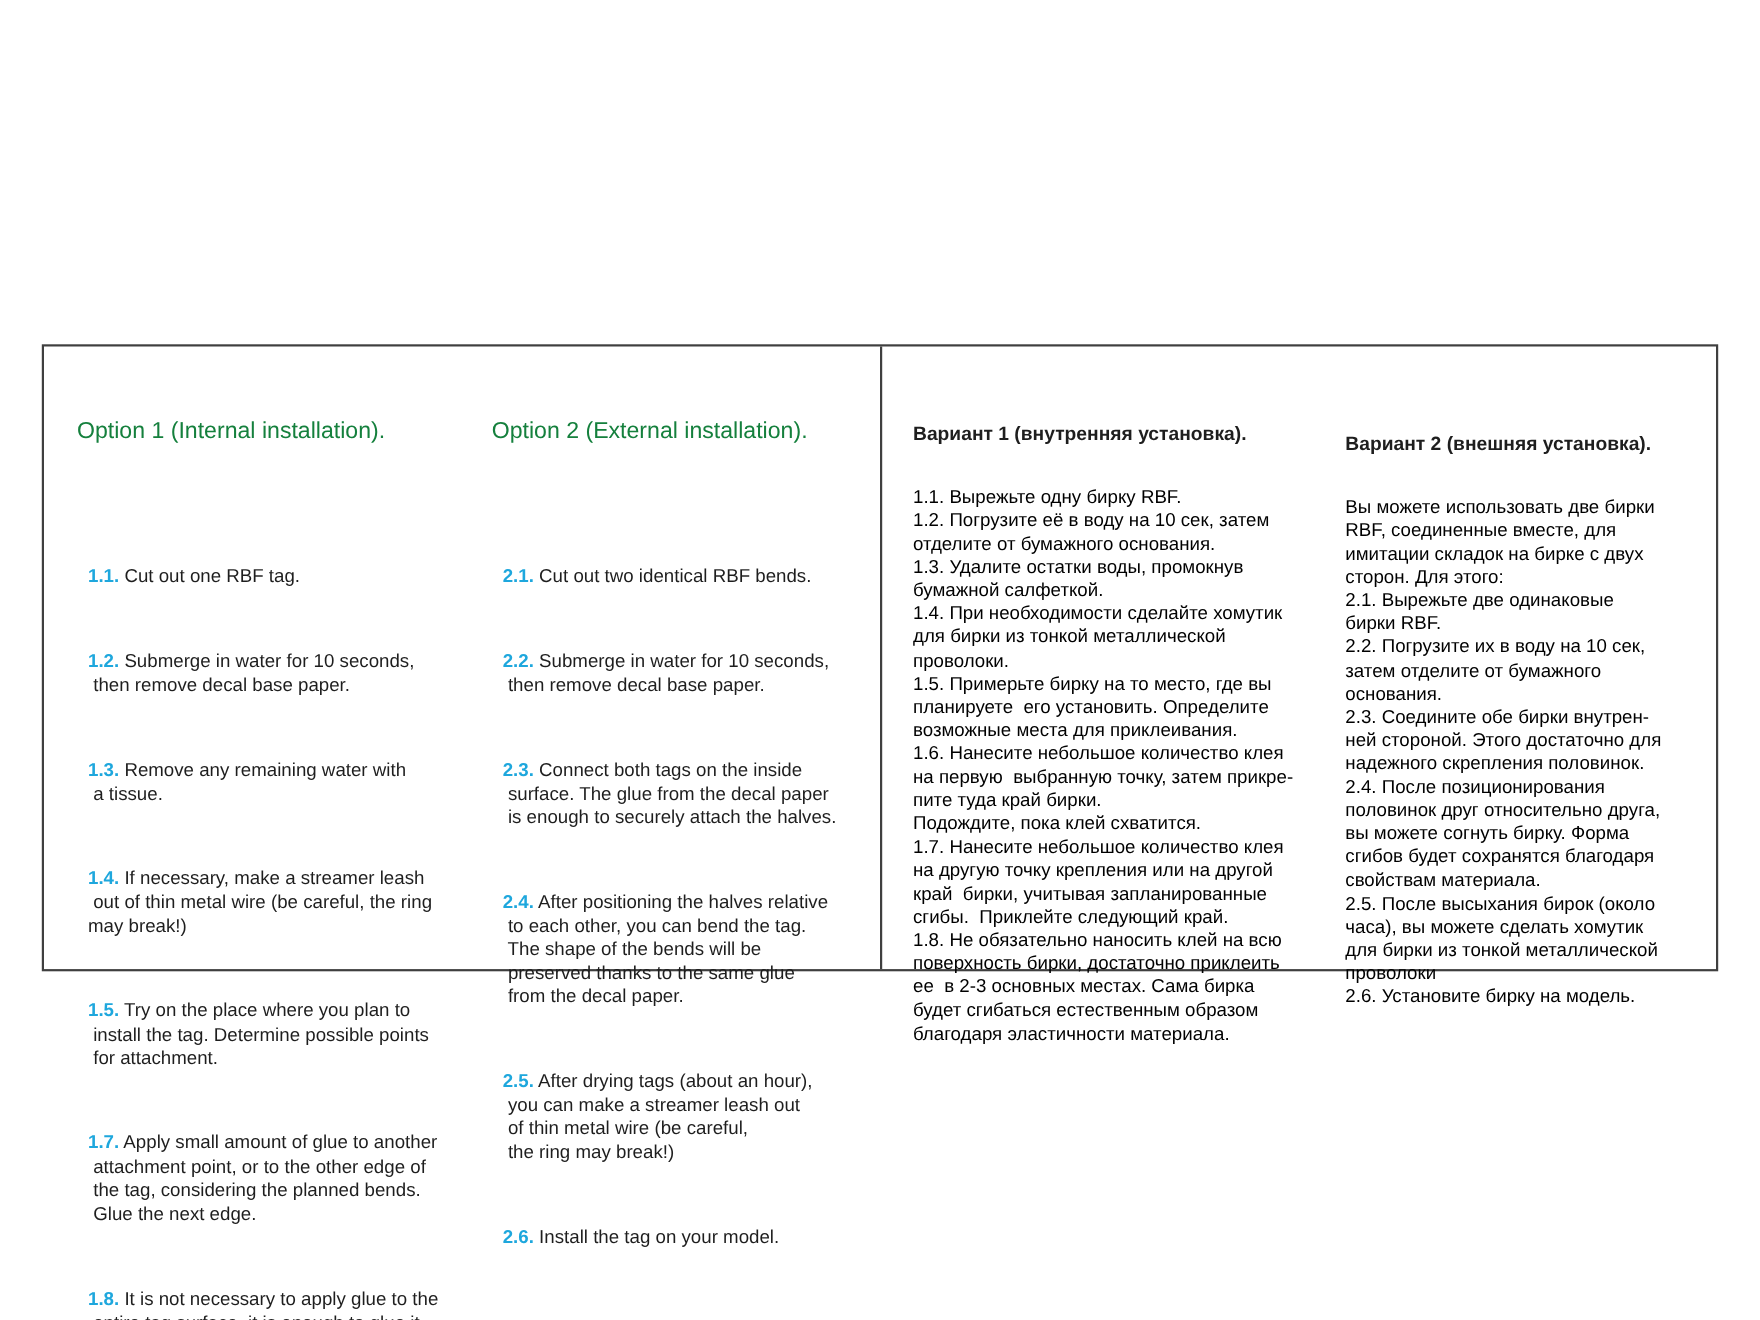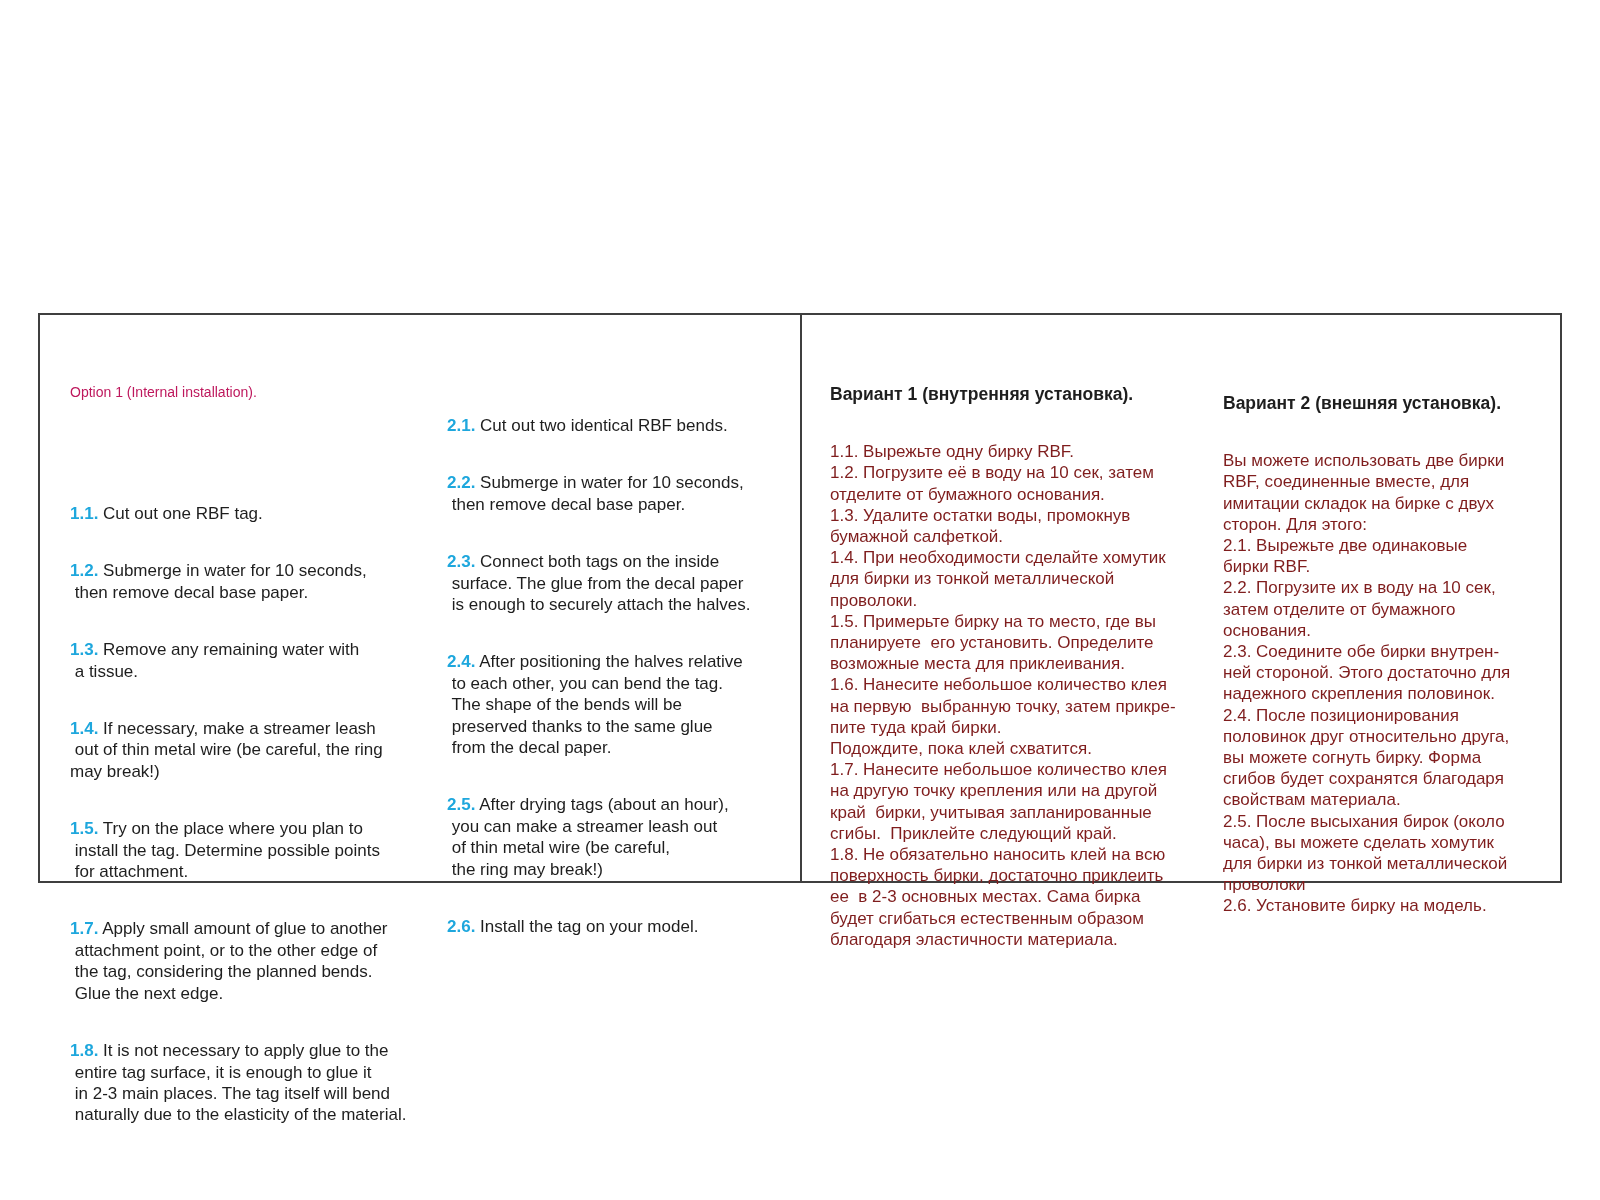--- a/index.html
+++ b/index.html
@@ -33,27 +33,27 @@
   }
   .col {
     position: absolute;
     white-space: pre;
   }
   
   .col-en-1 { left: 30px;  top: 28px; }
   .col-en-2 { left: 407px; top: 28px; }
   .en-heading {
     margin: 0 0 26px 0;
-    font-size: 14px;
+    font-size: 21px;
     font-weight: 400;
     line-height: 26px;
-    color: #be185d;
+    color: #15803d;
   }
   .step {
-    margin: 0;
+    margin: 10px;
     font-size: 17px;
     line-height: 21.4px;
     white-space: pre;
   }
   .step-num {
     color: #1ea7dd;
     font-weight: 700;
   }
   
   .col-ru-1 { left: 790px;  top: 33px; }
@@ -63,21 +63,21 @@
     font-size: 17.5px;
     font-weight: 700;
     line-height: 21.2px;
     color: #1e1e1e;
   }
   .ru-body {
     margin: 0;
     font-size: 17px;
     line-height: 21.2px;
     white-space: pre;
-    color: #7f1d1d;
+    color: #000000;
   }
 </style>
 </head>
 <body>
 
 <div class="panel">
 
   <div class="divider"></div>
 
   <section class="col col-en-1">
@@ -99,20 +99,21 @@
  the tag, considering the planned bends.
  Glue the next edge.</span></p>
       <p class="step"><span class="step-num">1.8.</span><span> It is not necessary to apply glue to the
  entire tag surface, it is enough to glue it
  in 2-3 main places. The tag itself will bend
  naturally due to the elasticity of the material.</span></p>
     </div>
   </section>
 
   <section class="col col-en-2">
+    <h2 class="en-heading">Option 2 (External installation).</h2>
     <div>
       <p class="step"><span class="step-num">2.1.</span><span> Cut out two identical RBF bends.</span></p>
       <p class="step"><span class="step-num">2.2.</span><span> Submerge in water for 10 seconds,
  then remove decal base paper.</span></p>
       <p class="step"><span class="step-num">2.3.</span><span> Connect both tags on the inside
  surface. The glue from the decal paper
  is enough to securely attach the halves.</span></p>
       <p class="step"><span class="step-num">2.4.</span><span> After positioning the halves relative
  to each other, you can bend the tag.
  The shape of the bends will be

